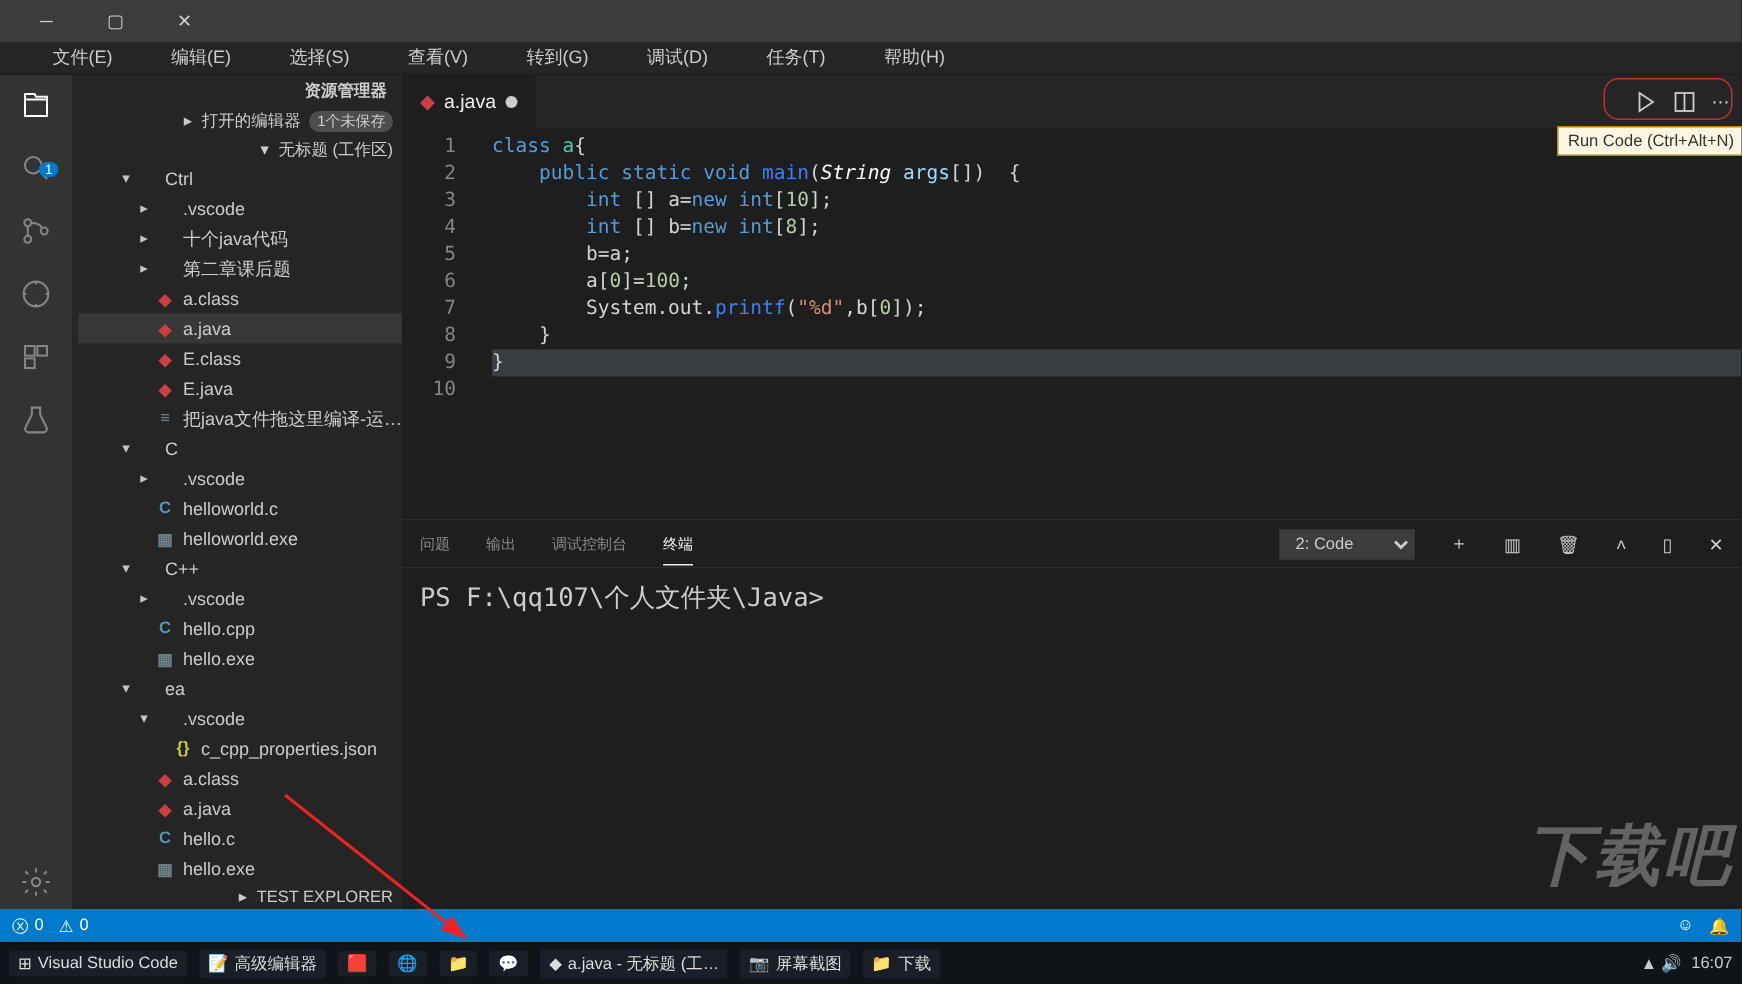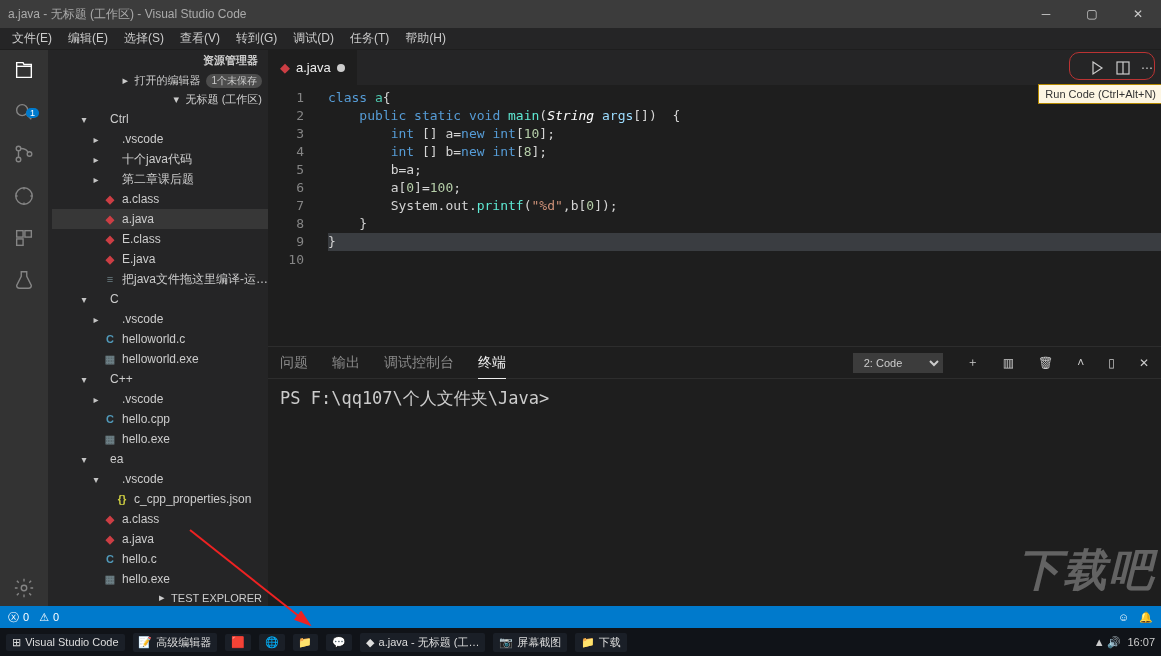--- a/index.html
+++ b/index.html
@@ -1,21 +1,21 @@
 <!DOCTYPE html>
 <html><head>
 <meta charset="utf-8">
 <style>
 * { margin:0; padding:0; box-sizing:border-box; }
 body { font-family:"Segoe UI","Microsoft YaHei",sans-serif; font-size:12px; background:#1e1e1e; color:#ccc; overflow:hidden; width:1161px; height:656px; position:relative; }
 .titlebar { height:28px; background:#3c3c3c; display:flex; align-items:center; padding-left:8px; color:#ccc; }
 .titlebar .title { flex:1; font-size:12px; color:#aaa; }
 .titlebar .btn { width:46px; height:28px; display:flex; align-items:center; justify-content:center; color:#ccc; }
 .menubar { height:22px; background:#252526; display:flex; align-items:center; padding-left:4px; border-bottom:1px solid #1e1e1e; }
-.menubar .m { padding:0 8px; color:#ccc; font-size:12px; cursor:pointer; }
+.menubar .m { padding:0 8px; color:#ccc; font-size:12px; cursor:pointer;margin-left:23px; }
 .workbench { display:flex; height:calc(100% - 28px - 22px - 22px - 28px); }
 .activity { width:48px; background:#333333; display:flex; flex-direction:column; align-items:center; padding-top:8px; gap:18px; position:relative; }
 .activity .aicon { width:24px; height:24px; color:#858585; display:flex; align-items:center; justify-content:center; }
 .activity .aicon.active { color:#fff; }
 .activity .badge { position:absolute; top:58px; left:26px; background:#007acc; color:#fff; font-size:9px; border-radius:8px; padding:0 4px; }
 .sidebar { width:220px; background:#252526; display:flex; flex-direction:column; overflow:hidden;align-items:flex-end; }
 .side-title { height:30px; display:flex; align-items:center; padding:0 10px; font-size:11px; color:#ccc; font-weight:bold; }
 .section-header { display:flex; align-items:center; padding:2px 6px 2px 4px; font-size:11px; color:#ccc; cursor:pointer; }
 .section-header .chev { width:12px; display:inline-block; color:#ccc; }
 .open-editors-badge { background:#4d4d4d; color:#ccc; font-size:10px; padding:0 5px; border-radius:7px; margin-left:6px; }
@@ -39,29 +39,29 @@
 .tab { display:flex; align-items:center; padding:0 12px; background:#1e1e1e; color:#eee; gap:6px; font-size:13px; position:relative; }
 .tab .dot { width:8px; height:8px; border-radius:50%; background:#ccc; }
 .tab-actions { margin-left:auto; display:flex; align-items:center; padding-right:8px; gap:10px; position:relative; }
 .tab-actions .ticon { color:#ccc; }
 .tooltip-box { position:absolute; top:34px; right:-2px; background:#fdf6e3; color:#333; border:1px solid #b58900; font-size:11px; padding:3px 6px; white-space:nowrap; }
 .code-panel { flex:1; display:flex; overflow:hidden; position:relative; }
 .gutter { width:48px; background:#1e1e1e; text-align:right; padding:4px 12px 0 0; color:#858585; font-family:Consolas,monospace; font-size:13px; line-height:18px; }
 .code { flex:1; padding:4px 0 0 12px; font-family:Consolas,monospace; font-size:13px; line-height:18px; white-space:pre; color:#d4d4d4; }
 .kw-blue { color:#569cd6; }
 .kw-str { color:#ffffff;font-style:italic; }
-.kw-fn { color:#5eead4; }
+.kw-fn { color:#3b82f6; }
 .kw-arg { color:#9cdcfe; }
 .kw-num { color:#b5cea8; }
 .kw-strlit { color:#ce9178; }
 .kw-class { color:#4ec9b0; }
 .code-hl { background:#3a3d41; display:inline-block; width:100%; }
 .panel { height:260px; background:#1e1e1e; border-top:1px solid #2d2d2d; display:flex; flex-direction:column; }
 .panel-tabs { height:32px; display:flex; align-items:center; padding:0 12px; gap:24px; border-bottom:1px solid #2d2d2d; }
-.panel-tabs .pt { color:#8a8a8a; font-size:14px; cursor:pointer; padding:6px 0; position:relative; }
+.panel-tabs .pt { color:#8a8a8a; font-size:10px; cursor:pointer; padding:6px 0; position:relative; }
 .panel-tabs .pt.active { color:#eee; }
 .panel-tabs .pt.active:after { content:""; position:absolute; left:0; right:0; bottom:-1px; height:1px; background:#eee; }
 .panel-tabs .spacer { flex:1; }
 .panel-tabs .drop { background:#3c3c3c; color:#ccc; border:1px solid #3c3c3c; font-size:11px; padding:2px 6px; width:90px; }
 .panel-tabs .picon { color:#ccc; cursor:pointer; }
 .term { flex:1; padding:8px 12px; font-family:Consolas,monospace; font-size:17px; color:#ccc; }
 .statusbar { height:22px; background:#007acc; color:#fff; display:flex; align-items:center; font-size:11px; padding:0 8px; gap:10px; }
 .statusbar .seg { display:flex; align-items:center; gap:4px; }
 .taskbar { height:28px; background:#101318; display:flex; align-items:center; padding:0 6px; gap:8px; }
 .taskbar .titem { display:flex; align-items:center; gap:4px; color:#ddd; font-size:11px; padding:2px 6px; background:#1a1f27; border-radius:2px; }
@@ -70,21 +70,20 @@
 .arrow-svg { position:absolute; top:520px; left:180px; pointer-events:none; }
 .run-highlight { position:absolute; top:52px; right:6px; width:86px; height:28px; border:1px solid #b33; border-radius:10px; pointer-events:none; }
 .bottom { bottom:6px; position:absolute; }
 svg { display:block; }
 .watermark { position:absolute; right:6px; bottom:56px; color:rgba(230,230,230,0.35); font-size:44px; font-weight:bold; font-style:italic; letter-spacing:2px; pointer-events:none; }
 </style>
 </head>
 <body>
 
 <div class="titlebar">
-  <span class="title">a.java - 无标题 (工作区) - Visual Studio Code</span>
   <div class="btn">─</div>
   <div class="btn">▢</div>
   <div class="btn">✕</div>
 </div>
 
 <div class="menubar">
   <span class="m">文件(E)</span>
   <span class="m">编辑(E)</span>
   <span class="m">选择(S)</span>
   <span class="m">查看(V)</span>

